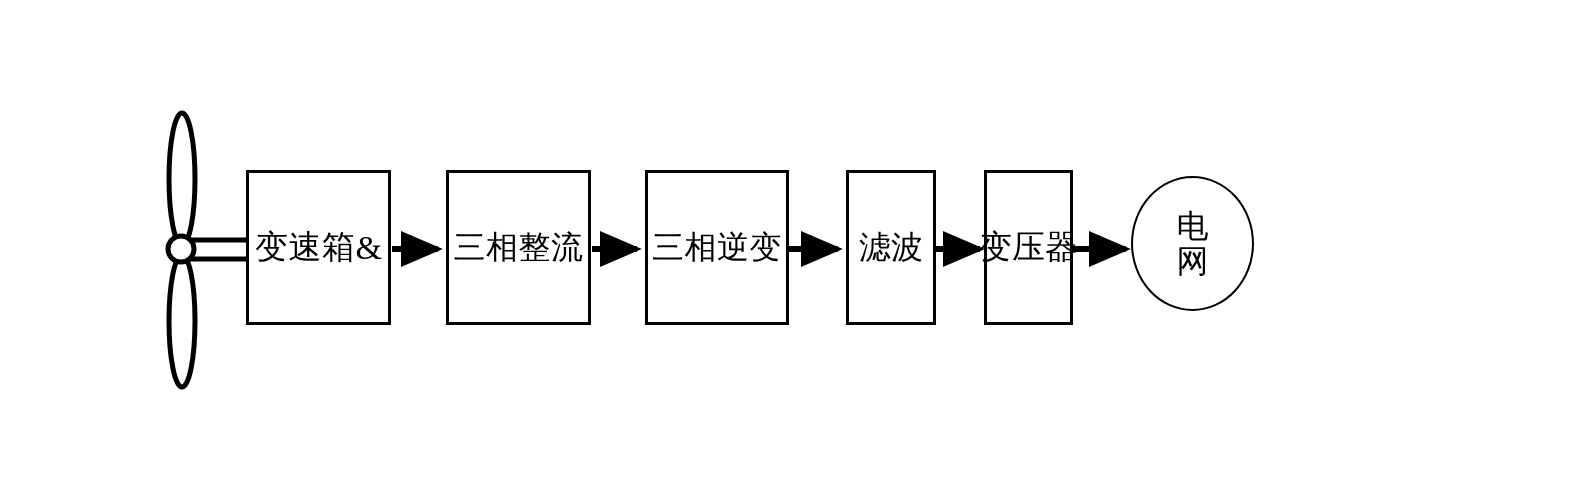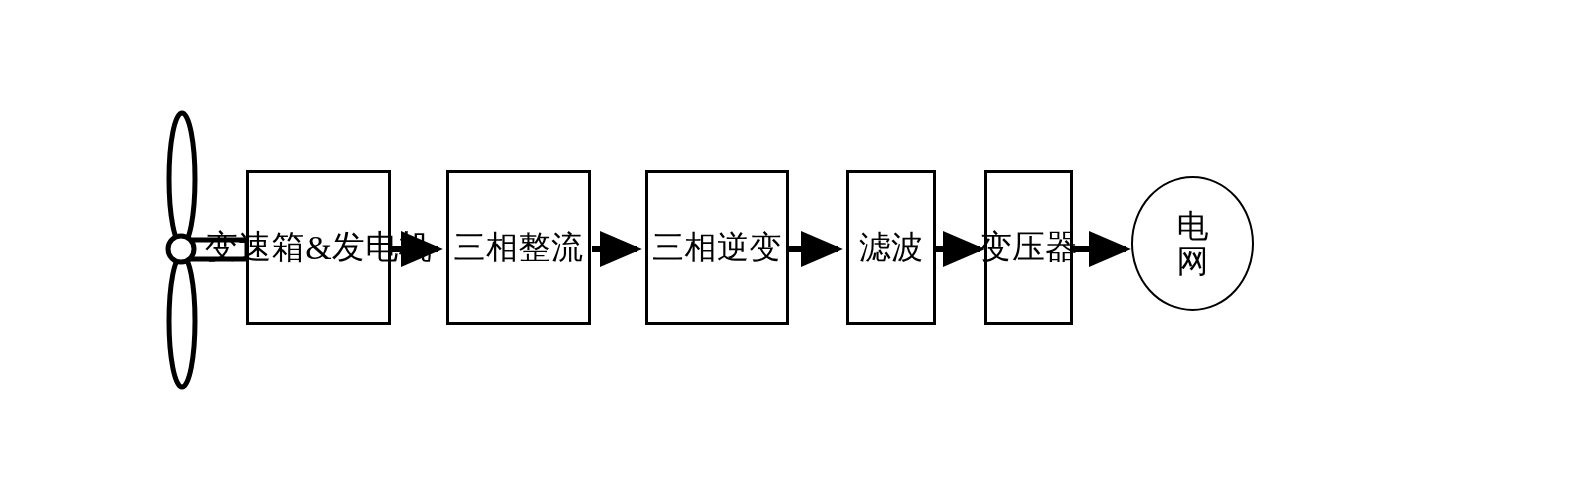--- a/index.html
+++ b/index.html
@@ -97,21 +97,20 @@
     <line x1="789" y1="249" x2="838" y2="249" stroke="#000000" stroke-width="6" marker-end="url(#arrowhead)"></line>
 
     <line x1="936" y1="249" x2="980" y2="249" stroke="#000000" stroke-width="6" marker-end="url(#arrowhead)"></line>
 
     <line x1="1073" y1="249" x2="1126" y2="249" stroke="#000000" stroke-width="6" marker-end="url(#arrowhead)"></line>
   </svg>
 
   <div class="node-box" style="left:246px; top:170px; width:145px; height:155px;">
     <span class="line-h fs-33">变速箱</span>
     <span class="amp">&amp;</span>
-    <span class="line-h fs-33">发电机</span>
   </div>
 
   <div class="node-box" style="left:446px; top:170px; width:145px; height:155px;">
     <span class="line-h fs-34">三相</span>
     <span class="line-h fs-34">整流</span>
   </div>
 
   <div class="node-box" style="left:645px; top:170px; width:144px; height:155px;">
     <span class="line-h fs-34">三相</span>
     <span class="line-h fs-34">逆变</span>

